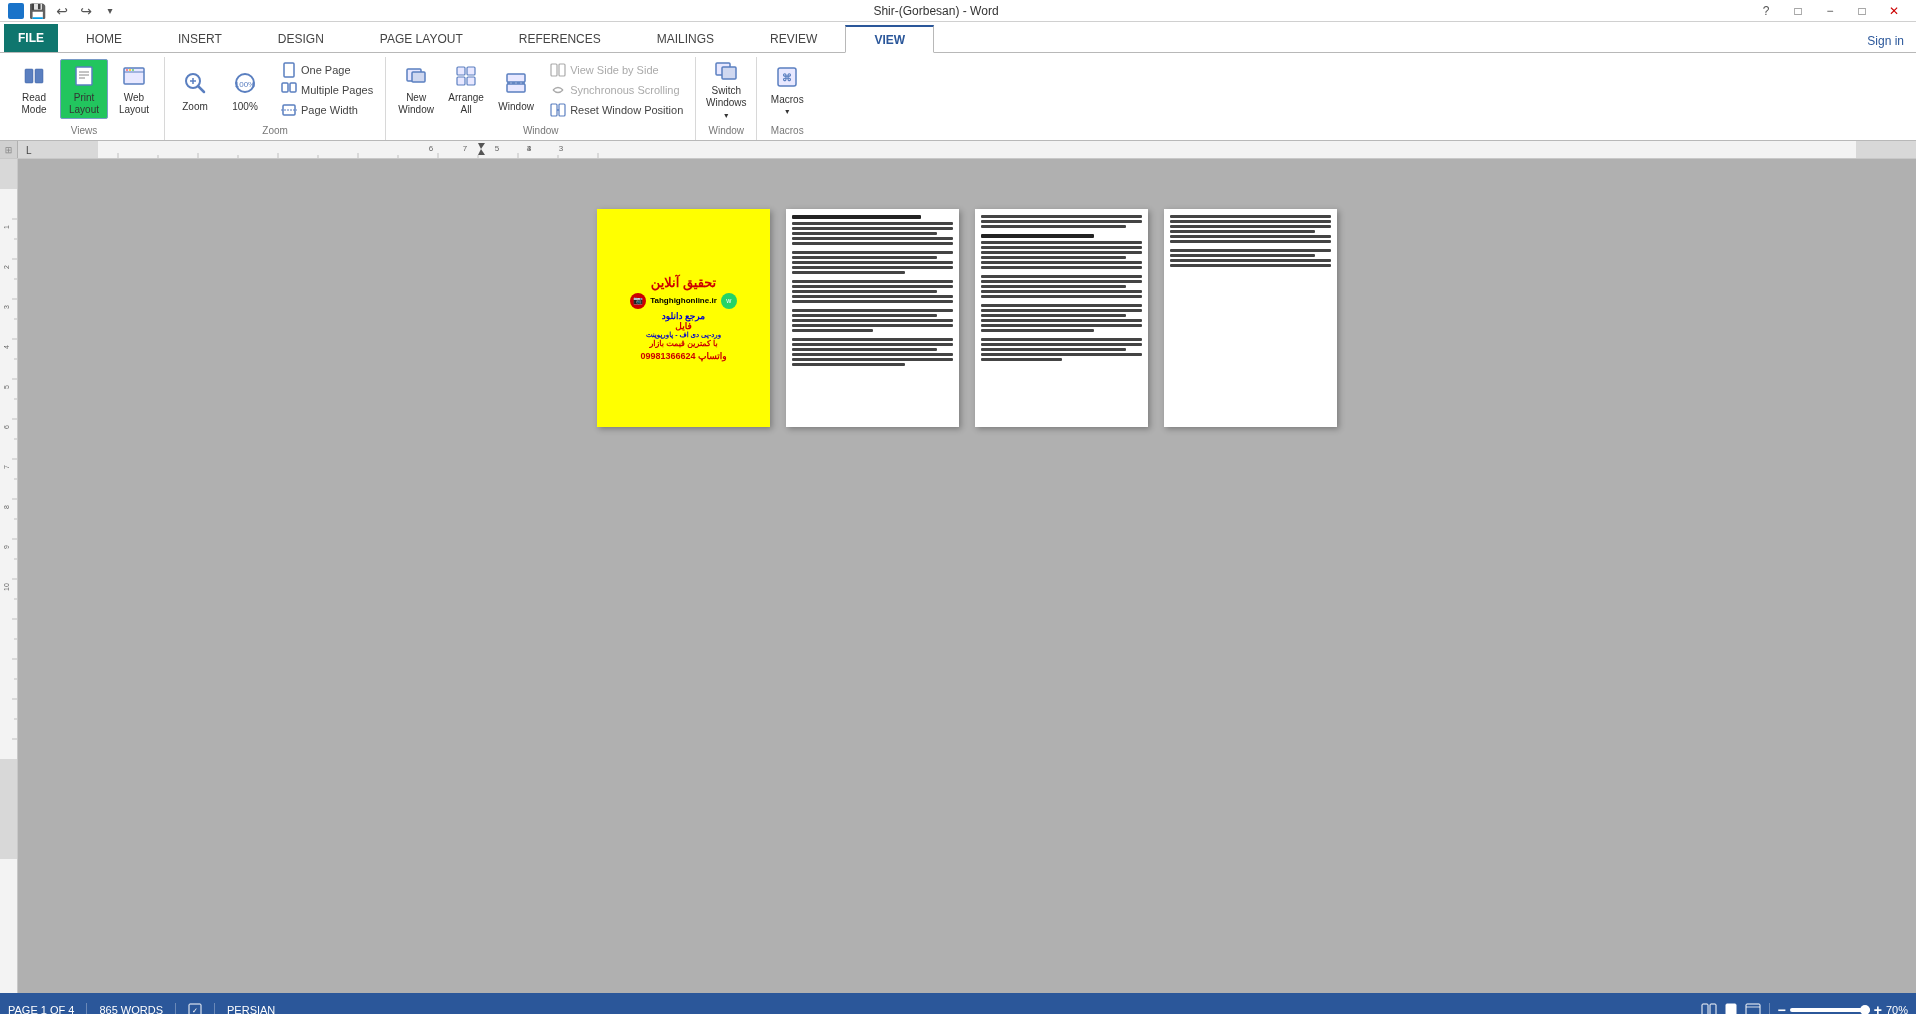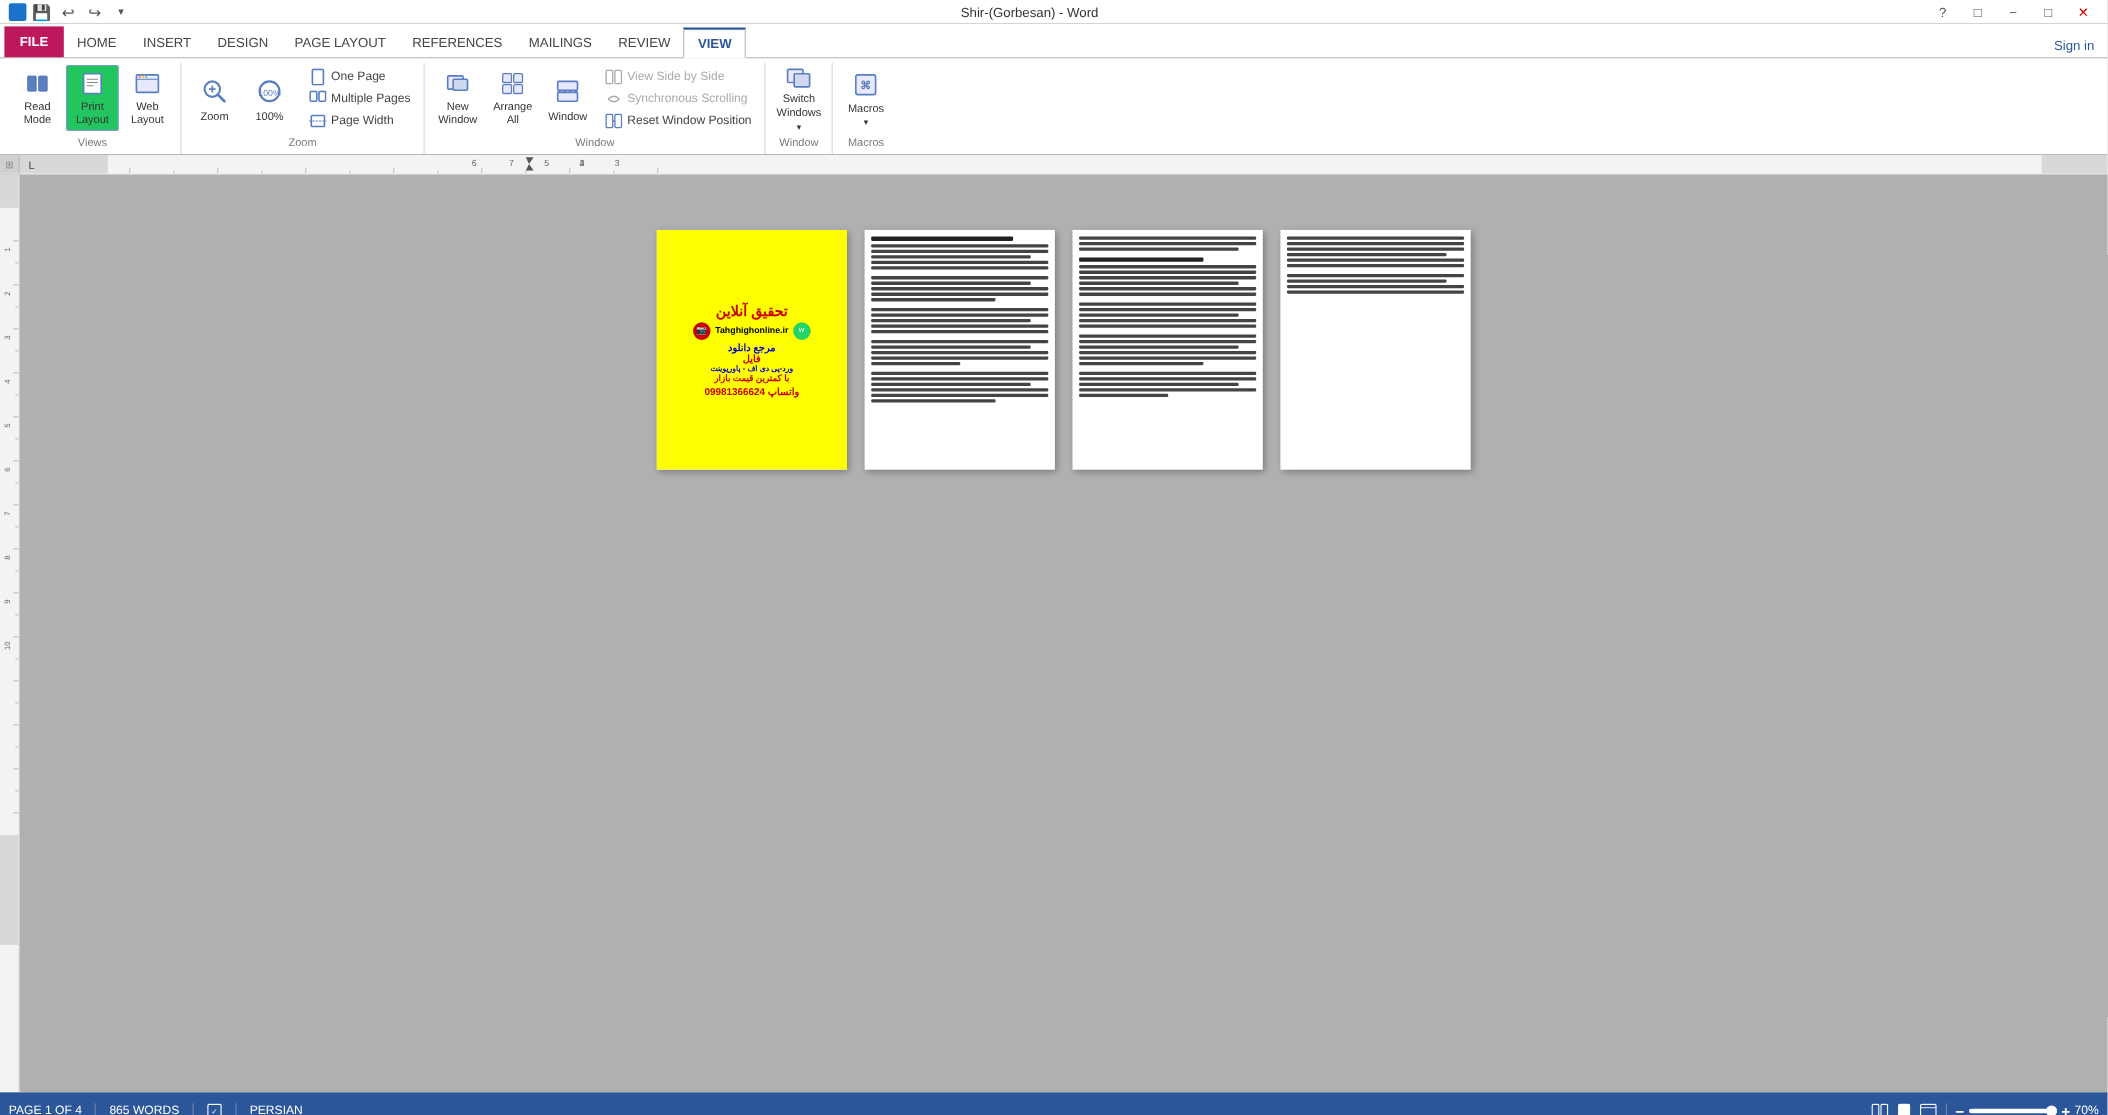--- a/index.html
+++ b/index.html
@@ -27,41 +27,41 @@
 
     
     #tabs-row {
       display: flex;
       align-items: flex-end;
       height: 30px;
       background: #ffffff;
       padding-left: 4px;
     }
     .tab {
-      padding: 4px 12px;
+      padding: 4px 28px;
       font-size: 12px;
       cursor: pointer;
       color: #444;
       height: 28px;
       display: flex;
       align-items: center;
       border-top: 1px solid transparent;
     }
     .tab.active {
       background: #ffffff;
       color: #2b579a;
       border-top: 2px solid #2b579a;
       font-weight: 600;
       border-left: 1px solid #b8b8b8;
       border-right: 1px solid #b8b8b8;
       border-bottom: 1px solid #ffffff;
       margin-bottom: -1px;
     }
     .tab.file {
-      background: #be185d;
+      background: #0f766e;
       color: #ffffff;
       font-weight: 600;
       border: none;
       padding: 4px 14px;
       text-align: center;
     }
     .sign-in { margin-left: auto; padding: 4px 12px; font-size: 12px; color: #2b579a; cursor: pointer; }
 
     
     #ribbon-content {

